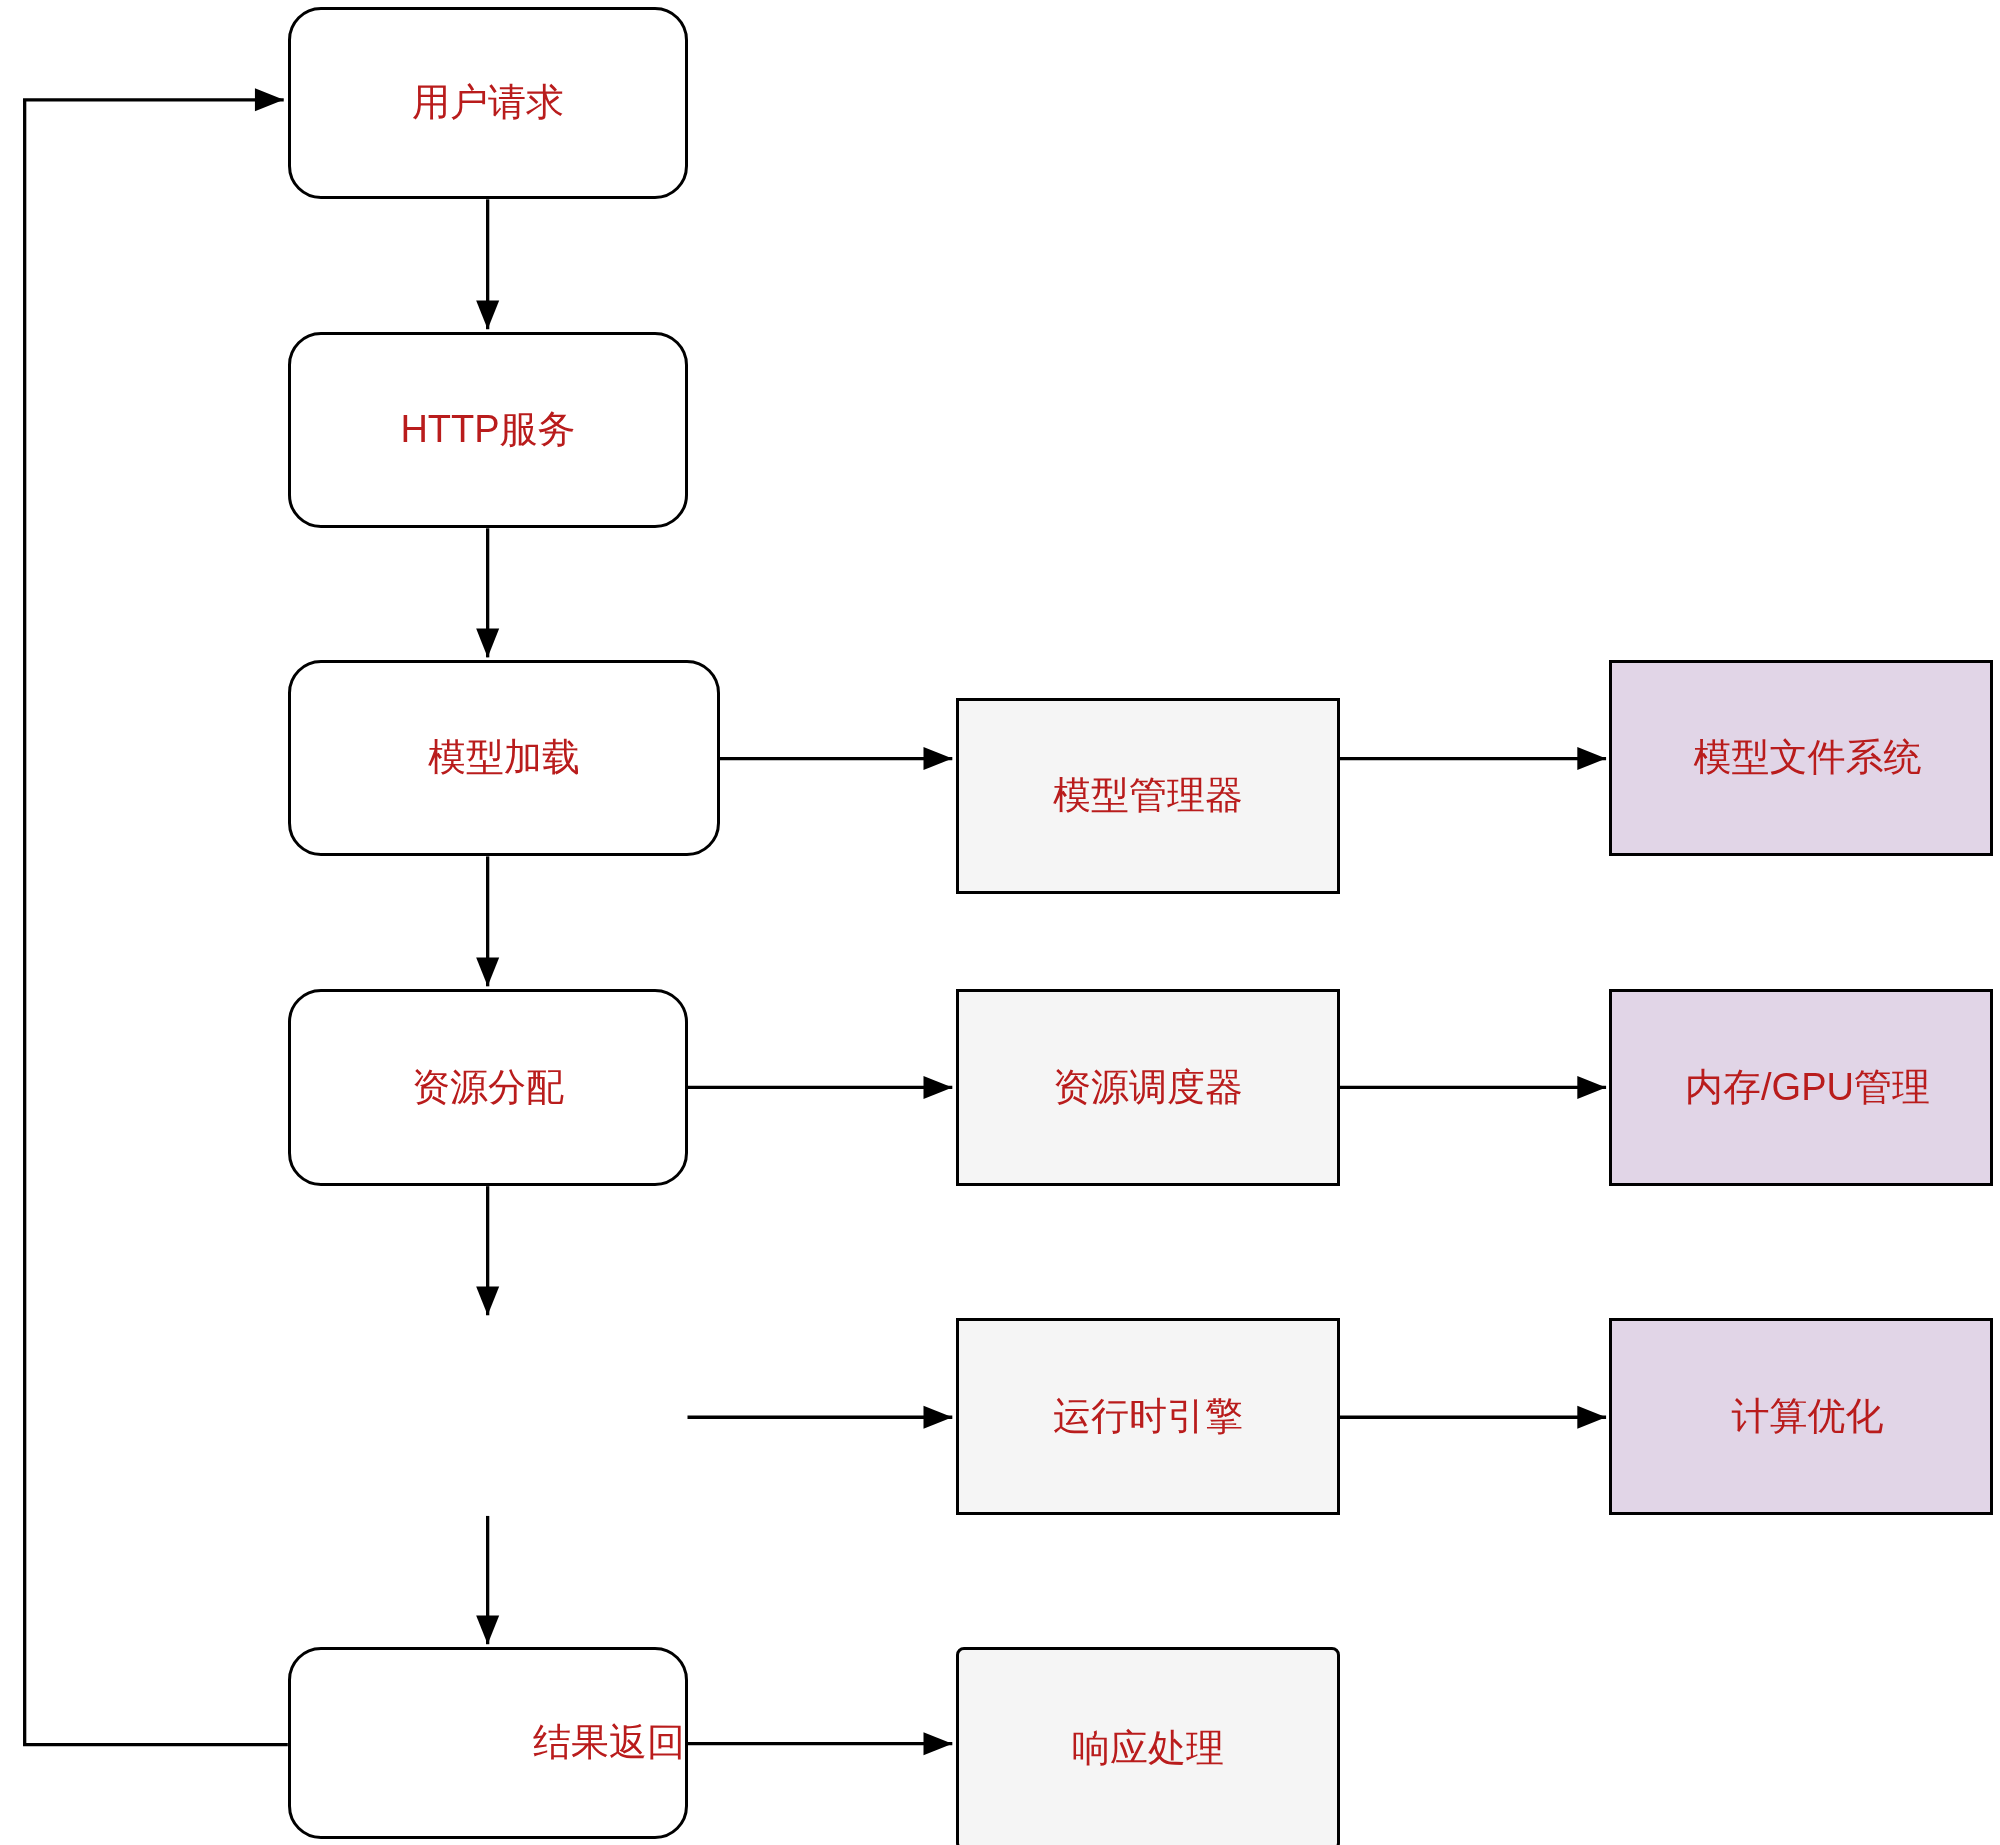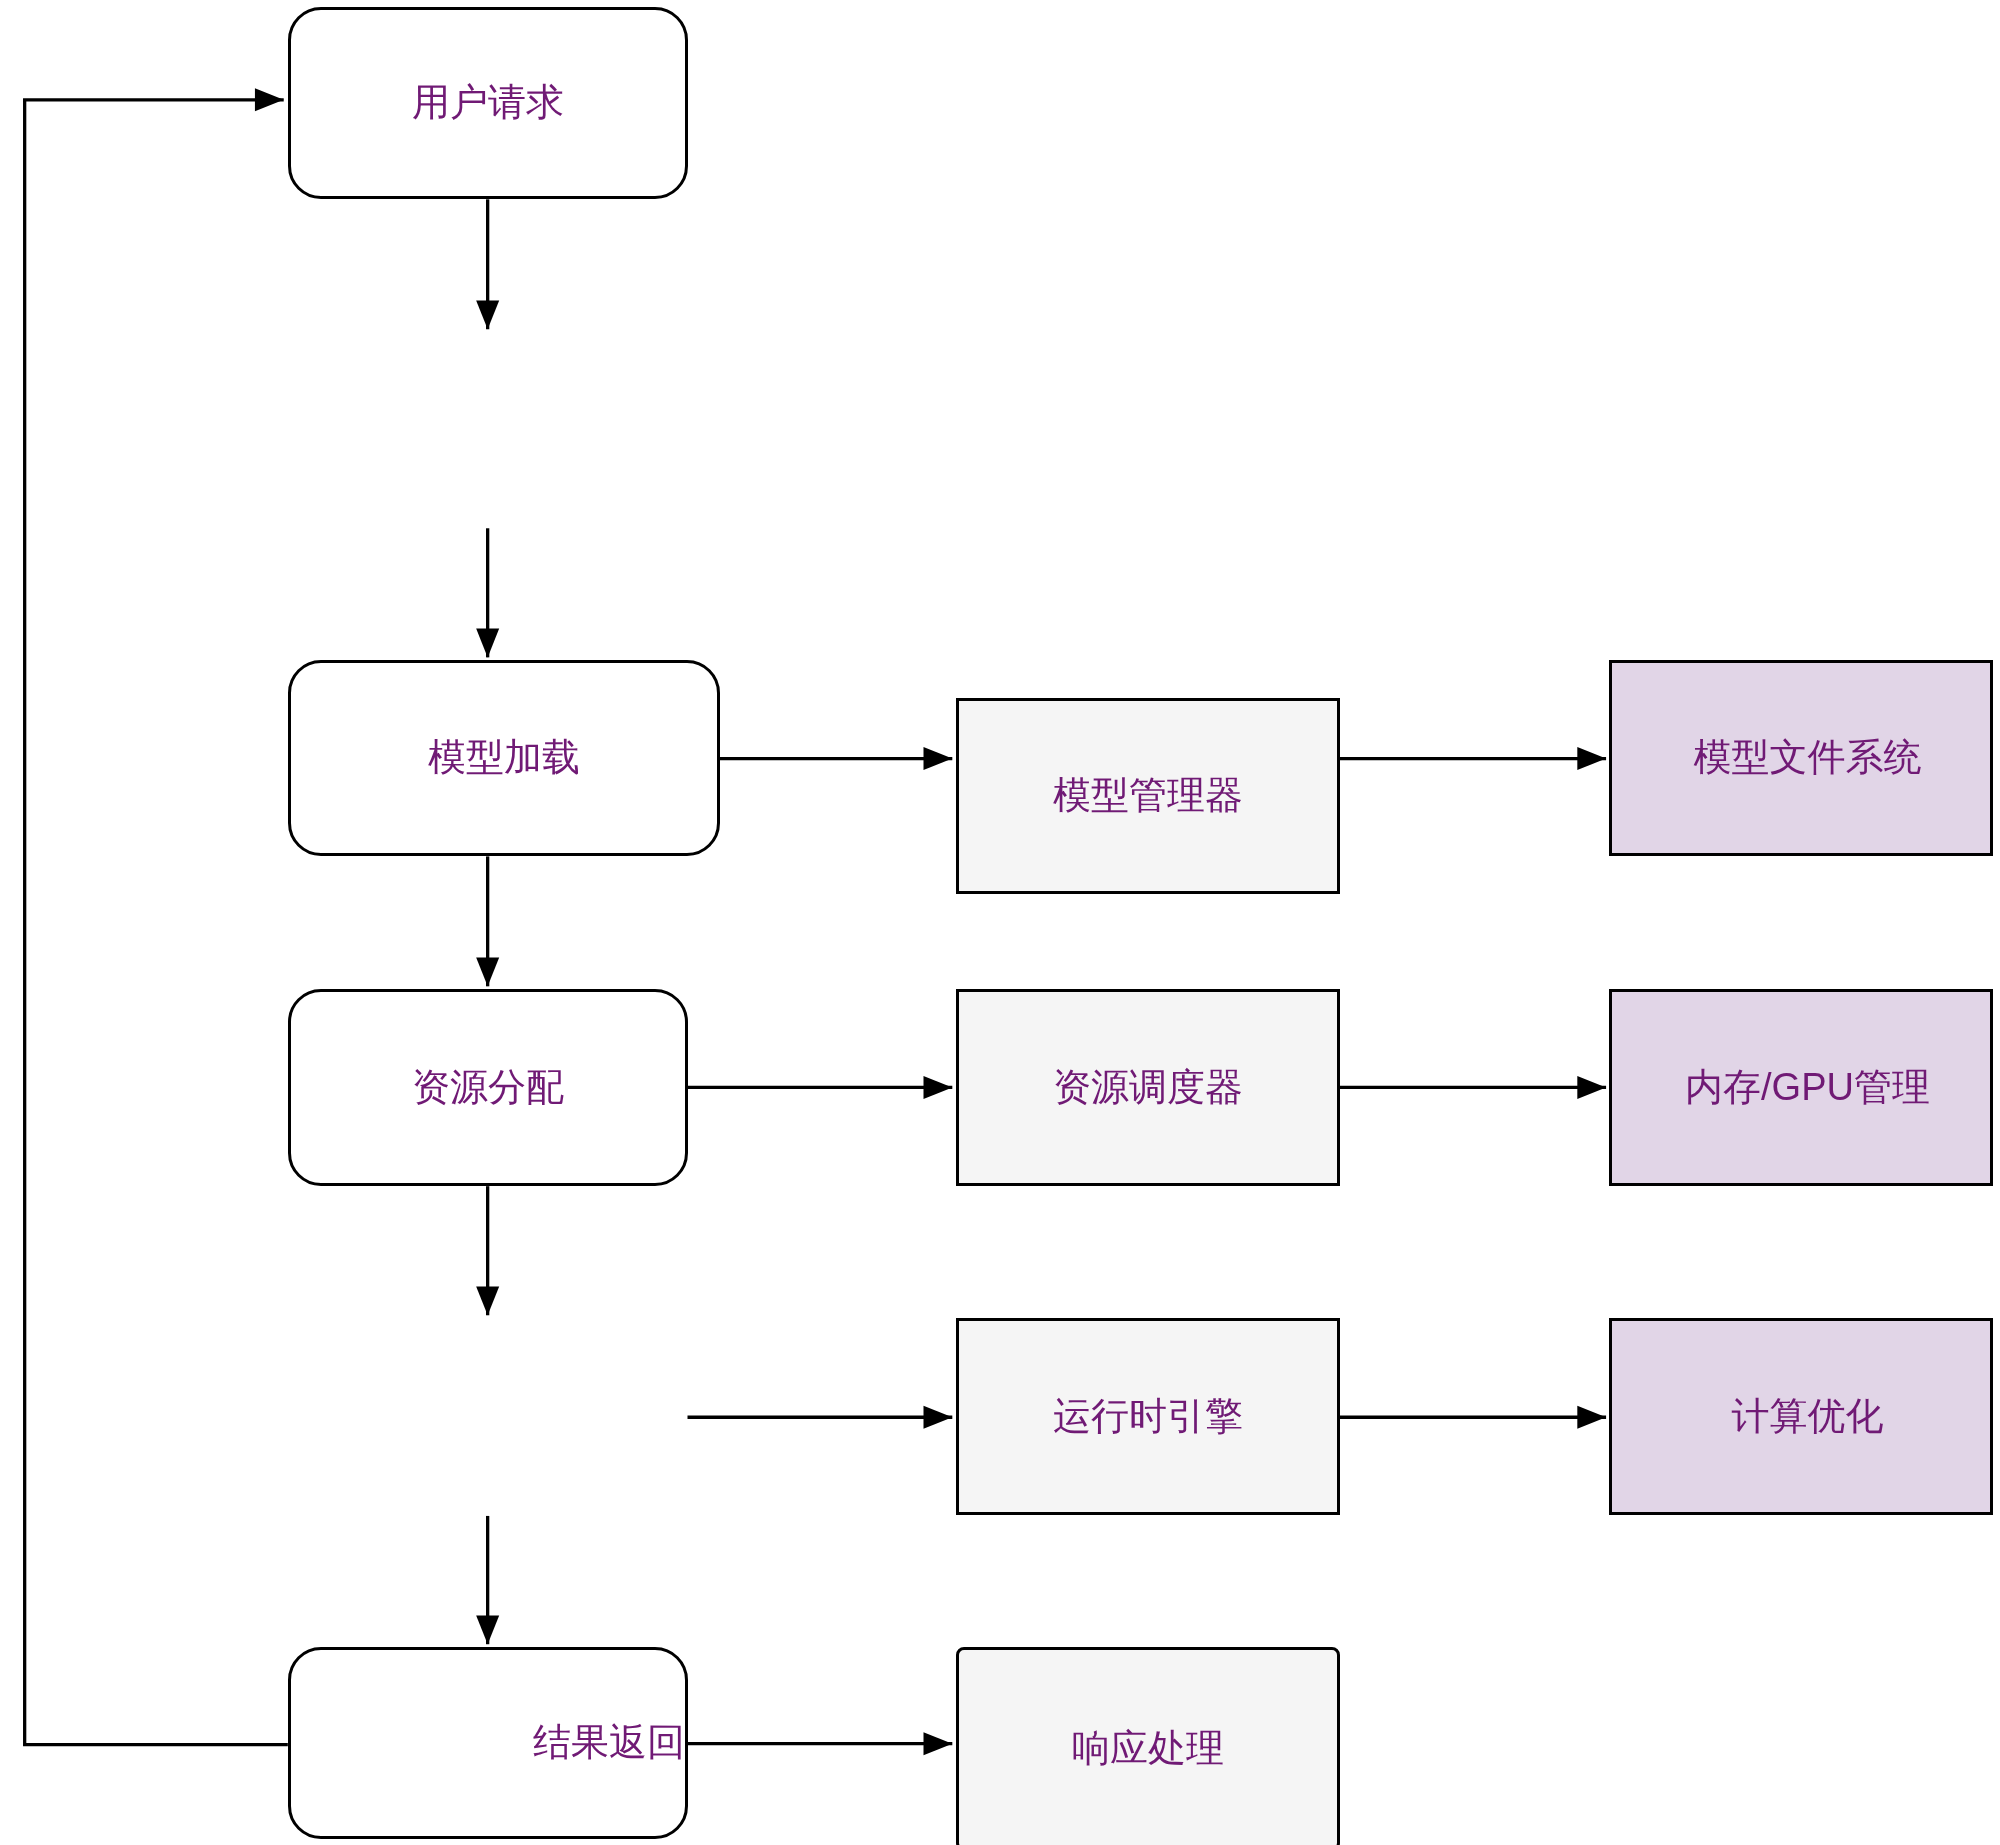--- a/index.html
+++ b/index.html
@@ -25,21 +25,21 @@
   }
   .node {
     position: absolute;
     box-sizing: border-box;
     border: 3.3px solid var(--stroke);
     display: flex;
     align-items: center;
     justify-content: center;
     text-align: center;
     font-size: 38px;
-    color: #701a75;
+    color: #b91c1c;
     line-height: 1.2;
   }
   .node.pipeline {
     background: var(--pipeline-fill);
     border-radius: 33px;
   }
   .node.component {
     background: var(--component-fill);
     border-radius: 0;
   }
@@ -80,20 +80,23 @@
     <line class="edge-line" x1="1629" y1="922" x2="1953" y2="922" marker-end="url(#arrowhead)"></line>
     <line class="edge-line" x1="1629" y1="1322" x2="1953" y2="1322" marker-end="url(#arrowhead)"></line>
     <line class="edge-line" x1="1629" y1="1723" x2="1953" y2="1723" marker-end="url(#arrowhead)"></line>
 
     <path class="edge-line" d="M 350 2121 L 30 2121 L 30 121 L 345 121" marker-end="url(#arrowhead)"></path>
   </svg>
 
   <div class="node pipeline" style="left:288px; top:6.6px; width:400px; height:192px;">
     <span>用户请求</span>
   </div>
+  <div class="node pipeline" style="left:288px; top:332px; width:400px; height:196px;">
+    <span>HTTP服务</span>
+  </div>
   <div class="node pipeline" style="left:288px; top:660px; width:432px; height:196px;">
     <span>模型加载</span>
   </div>
   <div class="node pipeline" style="left:288px; top:989px; width:400px; height:197px;">
     <span>资源分配</span>
   </div>
   <div class="node pipeline" style="left:288px; top:1647px; width:400px; height:192px;justify-content:flex-end;">
     <span>结果返回</span>
   </div>
 

